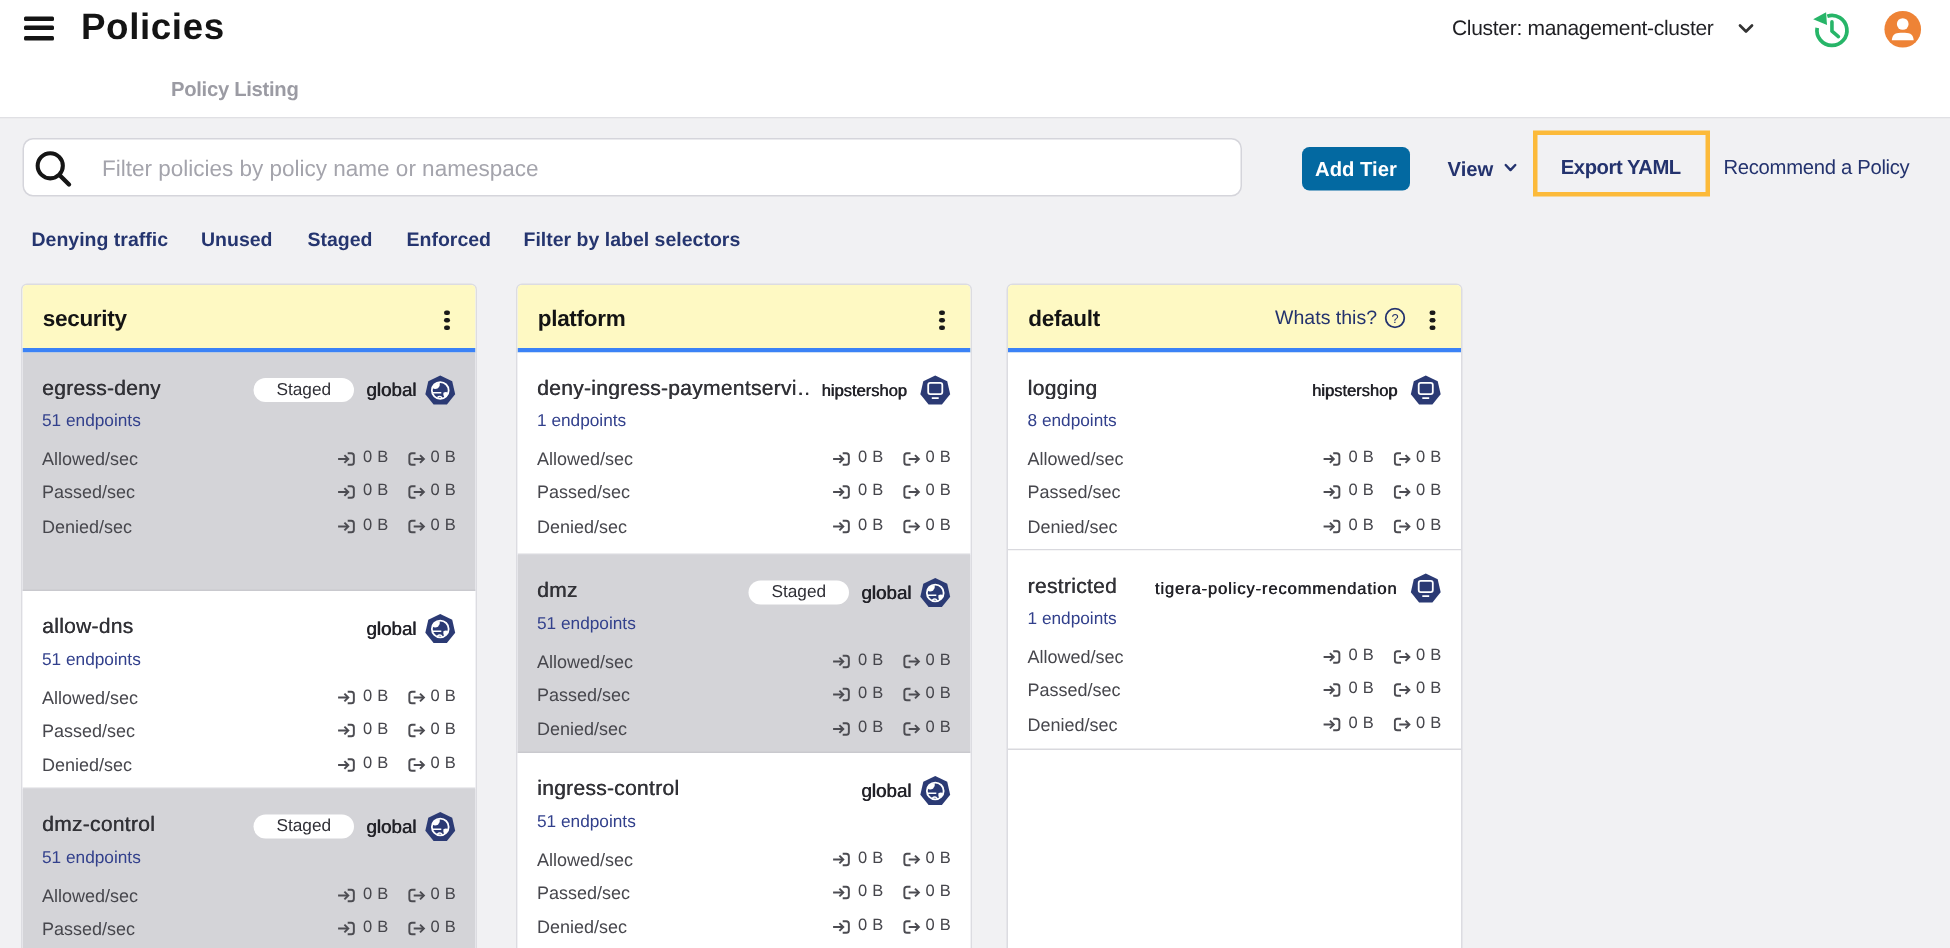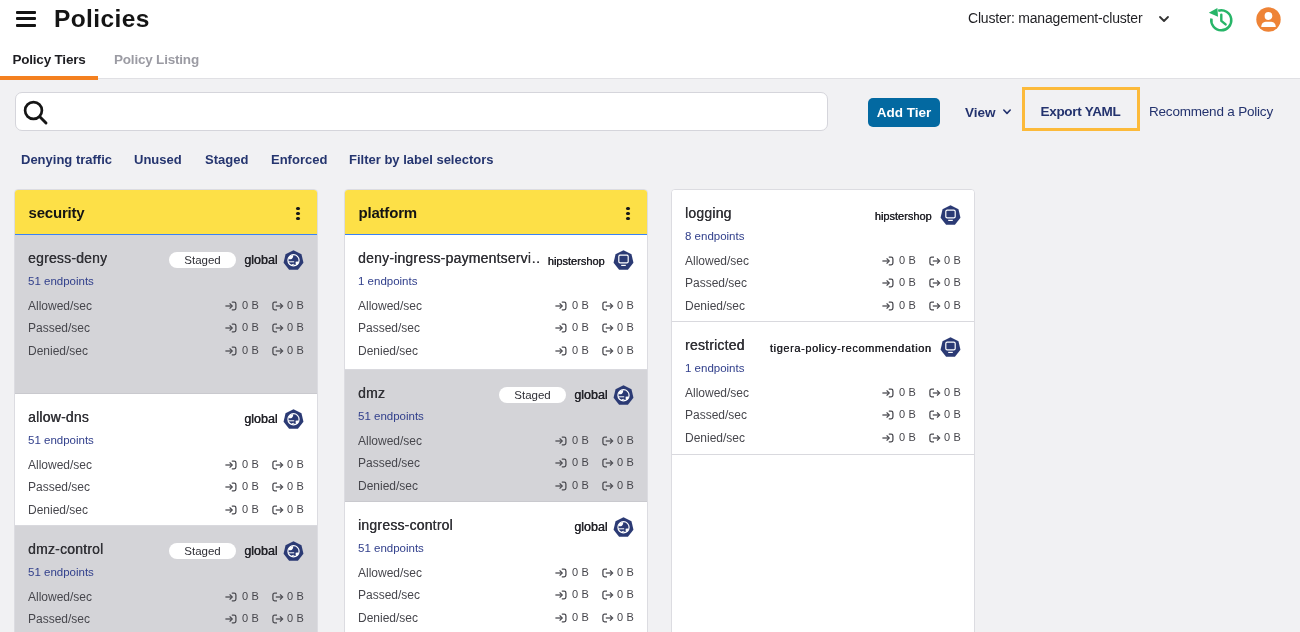--- a/index.html
+++ b/index.html
@@ -29,21 +29,21 @@
 .btn-add { position:absolute; left:868px; top:98px; width:72px; height:29px; background:#0369a1; border-radius:5px; color:#fff; font-size:13.5px; font-weight:700; text-align:center; line-height:29px; }
 .btn-view { position:absolute; left:965px; top:105px; font-size:13.5px; font-weight:700; color:#24336e; }
 .btn-view svg { margin-left:6px; vertical-align:1px; }
 .export-box { position:absolute; left:1022px; top:87px; width:118px; height:44px; border:3.5px solid #fcba3a; }
 .export-box span { position:absolute; left:0; top:3px; width:111px; text-align:center; line-height:37px; font-size:13.5px; font-weight:700; color:#24336e; letter-spacing:-0.3px; }
 .btn-rec { position:absolute; left:1149px; top:104px; font-size:13.5px; font-weight:400; color:#24336e; letter-spacing:-0.2px; }
 .filters { position:absolute; top:152px; font-size:13px; font-weight:700; color:#25356f;text-align:right; }
 
 
 .tier { position:absolute; top:189px; width:304px; height:500px; background:#fff; border:1px solid #dcdce1; border-radius:4px; overflow:hidden; }
-.thead { position:relative; height:45px; border-bottom:1px solid #3b82f6; background:#fde047;padding-left:24px; }
+.thead { position:relative; height:45px; border-bottom:3px solid #3b82f6; background:#fef9c3;padding-left:24px; }
 .thead .tname { position:absolute; left:13.5px; top:14px; font-size:15px; font-weight:700; color:#141414; letter-spacing:-0.2px; }
 .kebab { position:absolute; right:17px; top:16.5px; width:4px; }
 .kebab i { display:block; width:3.6px; height:3.6px; border-radius:50%; background:#1a1a1a; margin-bottom:1.6px; }
 .whats { position:absolute; right:37px; top:14px; font-size:13px; color:#24336e; }
 .whats svg { margin-left:5px; vertical-align:-3px; }
 .pol { position:relative; height:133px; border-bottom:1px solid #d9d9de; background:#fff; }
 .pol.gray { background:#d4d4d8; border-bottom:1px solid #c9c9ce; }
 .pname { position:absolute; left:13px; top:15px; font-size:14px; font-weight:400; color:#323237; letter-spacing:0.2px; text-shadow:0.3px 0 0 #323237; max-width:181px; white-space:nowrap; overflow:hidden; }
 .pill { position:absolute; right:81px; top:17px; width:67px; height:16px; background:#fff; border-radius:8px; text-align:center; line-height:16px; font-size:11.5px; color:#2f2f36; }
 .scope { position:absolute; right:39.5px; top:18px; font-size:12.5px; font-weight:400; color:#222228; text-shadow:0.4px 0 0 #222228; }
@@ -74,29 +74,29 @@
     <path d="M 13.3 7.6 L 13.3 13.8 L 17.6 17.4" fill="none" stroke="#27b568" stroke-width="2.4" stroke-linecap="round" stroke-linejoin="round"></path>
   </svg>
   <svg class="avatar" width="25" height="25" viewBox="0 0 25 25">
     <circle cx="12.5" cy="12.5" r="12.2" fill="#ee8336"></circle>
     <circle cx="12.5" cy="9" r="3.9" fill="#fff"></circle>
     <path d="M 5.2 19.9 C 5.6 15 8.5 14.8 12.5 14.8 C 16.5 14.8 19.4 15 19.8 19.9 Z" fill="#fff"></path>
   </svg>
 </div>
 
 <div class="tabs">
-  <div class="tab1">Policy Tiers<div class="bar"></div></div>
   <div class="tab2">Policy Listing</div>
 </div>
 
 <div class="search">
   <svg width="32" height="32" viewBox="0 0 32 32">
       <circle cx="11.5" cy="11.5" r="8.4" fill="none" stroke="#151515" stroke-width="2.7"></circle>
       <line x1="17.8" y1="17.8" x2="24" y2="24" stroke="#151515" stroke-width="2.9" stroke-linecap="round"></line>
     </svg>
+  <div class="ph">Filter policies by policy name or namespace</div>
 </div>
 <div class="btn-add">Add Tier</div>
 <div class="btn-view">View<svg width="10" height="8" viewBox="0 0 10 8">
       <path d="M1.8 2 L5 5.4 L8.2 2" fill="none" stroke="#24336e" stroke-width="1.6" stroke-linecap="round" stroke-linejoin="round"></path>
     </svg></div>
 <div class="export-box">
     <span>Export YAML</span>
   </div>
 <div class="btn-rec">Recommend a Policy</div>
 
@@ -362,20 +362,32 @@
       </svg>
     <div class="mval" style="left:227px;top:108.5px">0 B</div>
     <svg class="micon" style="left:257px;top:109.5px" width="12" height="12" viewBox="0 0 12 12">
         <use href="#egr"></use>
       </svg>
     <div class="mval" style="left:272px;top:108.5px">0 B</div>
   </div>
 </div>
 
 <div class="tier" style="left:671px">
+  <div class="thead">
+      <span class="tname">default</span>
+      <span class="whats">Whats this?<svg width="14" height="14" viewBox="0 0 14 14">
+          <circle cx="7" cy="7" r="6.2" fill="none" stroke="#24336e" stroke-width="1.2"></circle>
+          <text x="7" y="10" text-anchor="middle" font-size="8.5" fill="#24336e">?</text>
+        </svg></span>
+      <span class="kebab">
+        <i></i>
+        <i></i>
+        <i></i>
+      </span>
+    </div>
   <div class="pol" style="height:132px">
     <div class="pname">logging</div>
     <div class="scope small">hipstershop</div>
     <svg class="nsicon" width="21" height="21" viewBox="0 0 21 21">
         <use href="#nsp"></use>
       </svg>
     <div class="endp">8 endpoints</div>
     <div class="mrow" style="top:63.5px">Allowed/sec</div>
     <svg class="micon" style="left:210px;top:64.5px" width="12" height="12" viewBox="0 0 12 12">
         <use href="#ing"></use>

